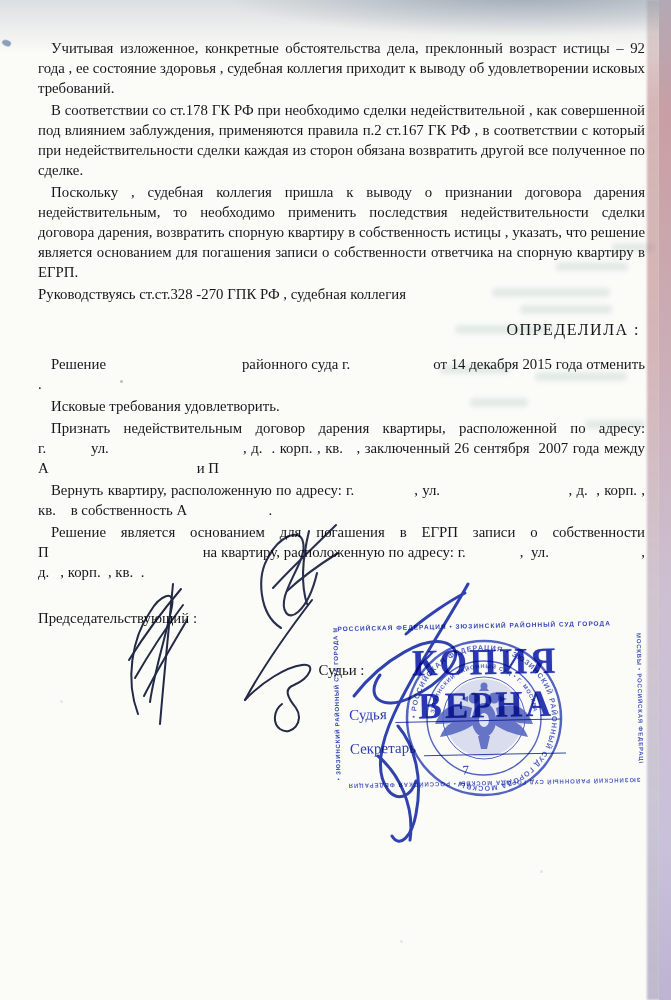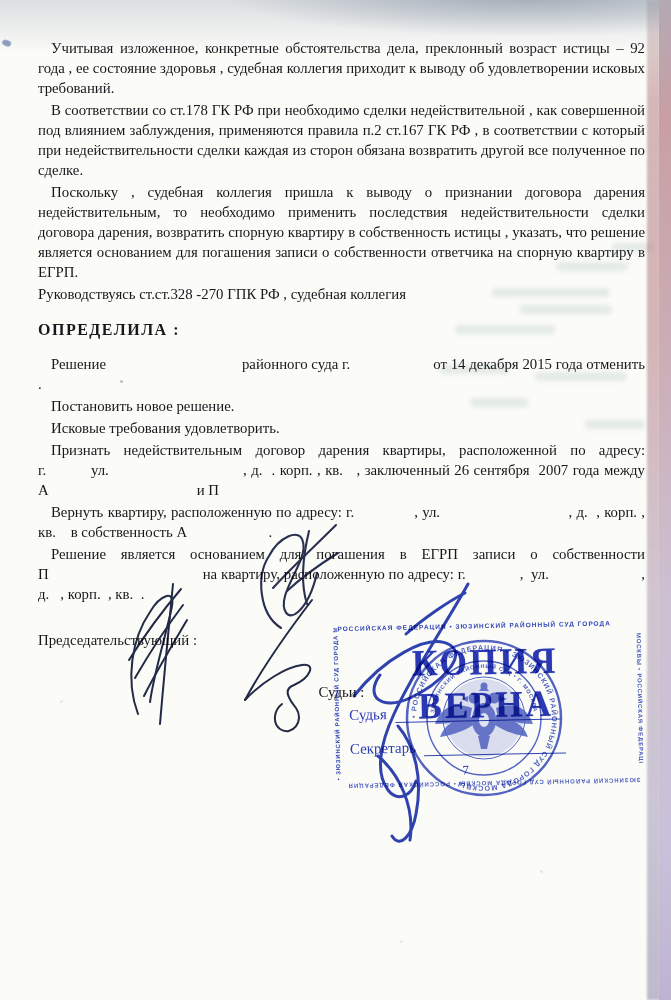--- a/index.html
+++ b/index.html
@@ -22,21 +22,21 @@
   .speck{position:absolute;width:3px;height:3px;border-radius:50%;background:rgba(90,100,120,.4);z-index:1;}
   .ink-fleck{position:absolute;left:2px;top:40px;width:9px;height:6px;border-radius:60% 40% 50% 50%;
     background:rgba(50,80,140,.55);transform:rotate(25deg);z-index:1;filter:blur(.4px);}
   .bleed-bar{position:absolute;height:9px;border-radius:4px;background:rgba(140,175,165,.20);
     filter:blur(2px);z-index:1;}
   
   .content{position:relative;z-index:2;padding:38px 26px 0 38px;color:#17171c;
     font-size:14.8px;line-height:20px;}
   .para{margin:0 0 2px 0;text-align:justify;}
   .para.indent{text-indent:13px;}
-  .heading{margin:16px 5px 14px 0;text-align:left;font-size:16px;font-weight:bold;
+  .heading{margin:16px 5px 14px 0;text-align:right;font-size:16px;font-weight:normal;
     letter-spacing:1.5px;color:#17171c;}
   .sig-label{margin:26px 0 0 0;text-align:left;}
   .sig-label.judges{margin-top:32px;text-align:center;}
   
   .sig{position:absolute;z-index:8;mix-blend-mode:multiply;pointer-events:none;}
   .sig path{fill:none;stroke-linecap:round;}
   
   .stamp{position:absolute;left:333px;top:622px;width:312px;height:166px;z-index:6;
     transform:rotate(-1.2deg);mix-blend-mode:multiply;color:#2c3cb5;}
   .stamp-frame-top{position:absolute;left:6px;top:0;width:300px;white-space:nowrap;overflow:hidden;
@@ -91,21 +91,20 @@
 
   <div class="content">
     <p class="para indent">Учитывая изложенное, конкретные обстоятельства дела, преклонный возраст истицы – 92 года , ее состояние здоровья , судебная коллегия приходит к выводу об удовлетворении исковых требований.</p>
     <p class="para indent">В соответствии со ст.178 ГК РФ при необходимо сделки недействительной , как совершенной под влиянием заблуждения, применяются правила п.2 ст.167 ГК РФ , в соответствии с который при недействительности сделки каждая из сторон обязана возвратить другой все полученное по сделке.</p>
     <p class="para indent">Поскольку , судебная коллегия пришла к выводу о признании договора дарения недействительным, то необходимо применить последствия недействительности сделки договора дарения, возвратить спорную квартиру в собственность истицы , указать, что решение является основанием для погашения записи о собственности ответчика на спорную квартиру в ЕГРП.</p>
     <p class="para">Руководствуясь ст.ст.328 -270  ГПК  РФ , судебная  коллегия</p>
 
     <p class="heading">ОПРЕДЕЛИЛА :</p>
 
     <p class="para indent">Решение&nbsp;&nbsp;&nbsp;&nbsp;&nbsp;&nbsp;&nbsp;&nbsp;&nbsp;&nbsp;&nbsp;&nbsp;&nbsp;&nbsp;&nbsp;&nbsp;&nbsp;&nbsp;&nbsp;&nbsp;&nbsp;&nbsp;&nbsp;&nbsp;&nbsp;&nbsp;&nbsp;&nbsp;&nbsp;&nbsp;&nbsp;&nbsp;&nbsp;&nbsp;&nbsp;&nbsp;районного суда г.&nbsp;&nbsp;&nbsp;&nbsp;&nbsp;&nbsp;&nbsp;&nbsp;&nbsp;&nbsp;&nbsp;&nbsp;&nbsp;&nbsp;&nbsp;&nbsp;&nbsp;&nbsp;&nbsp;&nbsp;&nbsp;&nbsp;от  14 декабря   2015 года отменить .</p>
-    <p class="para indent">Постановить новое решение.</p>
     <p class="para indent">Исковые требования удовлетворить.</p>
     <p class="para indent">Признать недействительным договор дарения квартиры, расположенной по адресу: г.&nbsp;&nbsp;&nbsp;&nbsp;&nbsp;&nbsp;&nbsp;&nbsp;&nbsp;&nbsp;ул.&nbsp;&nbsp;&nbsp;&nbsp;&nbsp;&nbsp;&nbsp;&nbsp;&nbsp;&nbsp;&nbsp;&nbsp;&nbsp;&nbsp;&nbsp;&nbsp;&nbsp;&nbsp;&nbsp;&nbsp;&nbsp;&nbsp;&nbsp;&nbsp;&nbsp;&nbsp;&nbsp;&nbsp;&nbsp;&nbsp;, д. &nbsp;. корп. , кв.&nbsp;&nbsp; , заключенный 26 сентября &nbsp;2007 года между А&nbsp;&nbsp;&nbsp;&nbsp;&nbsp;&nbsp;&nbsp;&nbsp;&nbsp;&nbsp;&nbsp;&nbsp;&nbsp;&nbsp;&nbsp;&nbsp;&nbsp;&nbsp;&nbsp;&nbsp;&nbsp;&nbsp;&nbsp;&nbsp;&nbsp;&nbsp;&nbsp;&nbsp;&nbsp;&nbsp;&nbsp;&nbsp;&nbsp;&nbsp;&nbsp;&nbsp;&nbsp;&nbsp;&nbsp;&nbsp;и П</p>
     <p class="para indent">Вернуть квартиру, расположенную по адресу: г.&nbsp;&nbsp;&nbsp;&nbsp;&nbsp;&nbsp;&nbsp;&nbsp;&nbsp;&nbsp;&nbsp;&nbsp;&nbsp;&nbsp;, ул.&nbsp;&nbsp;&nbsp;&nbsp;&nbsp;&nbsp;&nbsp;&nbsp;&nbsp;&nbsp;&nbsp;&nbsp;&nbsp;&nbsp;&nbsp;&nbsp;&nbsp;&nbsp;&nbsp;&nbsp;&nbsp;&nbsp;&nbsp;&nbsp;&nbsp;&nbsp;&nbsp;&nbsp;&nbsp;&nbsp;, д.&nbsp; , корп. , кв.&nbsp;&nbsp;&nbsp; в собственность А&nbsp;&nbsp;&nbsp;&nbsp;&nbsp;&nbsp;&nbsp;&nbsp;&nbsp;&nbsp;&nbsp;&nbsp;&nbsp;&nbsp;&nbsp;&nbsp;&nbsp;&nbsp;&nbsp;&nbsp;&nbsp;&nbsp;.</p>
     <p class="para indent">Решение является основанием для погашения в ЕГРП записи о собственности  П&nbsp;&nbsp;&nbsp;&nbsp;&nbsp;&nbsp;&nbsp;&nbsp;&nbsp;&nbsp;&nbsp;&nbsp;&nbsp;&nbsp;&nbsp;&nbsp;&nbsp;&nbsp;&nbsp;&nbsp;&nbsp;&nbsp;&nbsp;&nbsp;&nbsp;&nbsp;&nbsp;&nbsp;&nbsp;&nbsp;&nbsp;&nbsp;&nbsp;&nbsp;&nbsp;&nbsp;&nbsp;&nbsp;&nbsp;&nbsp;на квартиру, расположенную по адресу: г.&nbsp;&nbsp;&nbsp;&nbsp;&nbsp;&nbsp;&nbsp;&nbsp;&nbsp;&nbsp;&nbsp;&nbsp;&nbsp;&nbsp;,&nbsp; ул.&nbsp;&nbsp;&nbsp;&nbsp;&nbsp;&nbsp;&nbsp;&nbsp;&nbsp;&nbsp;&nbsp;&nbsp;&nbsp;&nbsp;&nbsp;&nbsp;&nbsp;&nbsp;&nbsp;&nbsp;&nbsp;&nbsp;&nbsp;&nbsp;, д.&nbsp;&nbsp; , корп.&nbsp; , кв.&nbsp;&nbsp;.</p>
 
     <p class="sig-label presiding">Председательствующий :</p>
     <p class="sig-label judges">Судьи :</p>
   </div>
 
   <svg class="sig" style="left:243px;top:516px;" width="110" height="120" viewBox="0 0 110 120">

